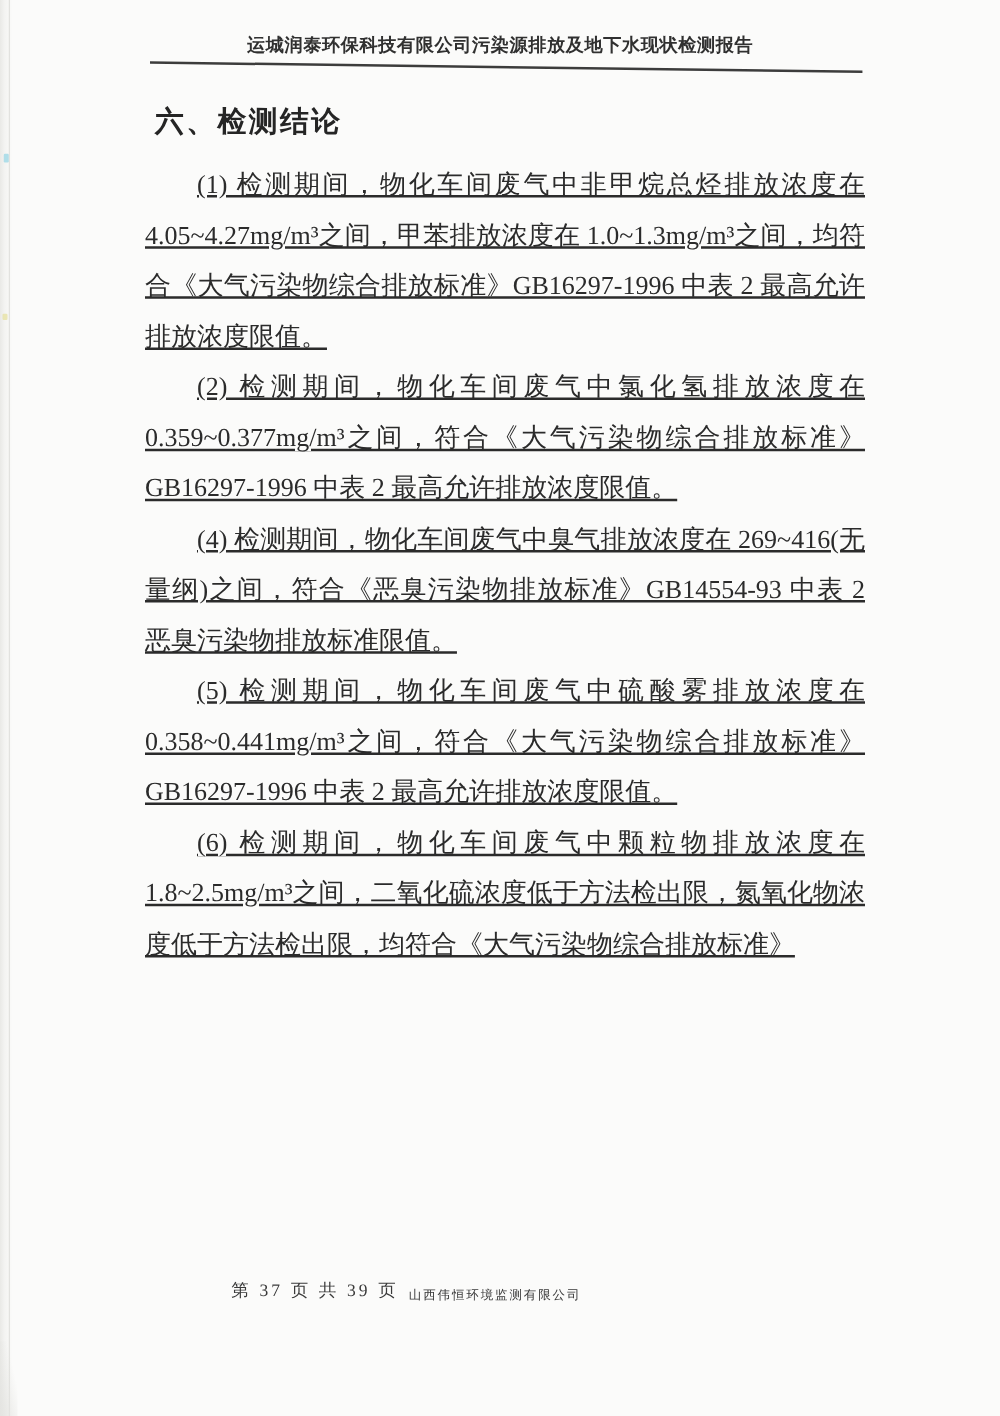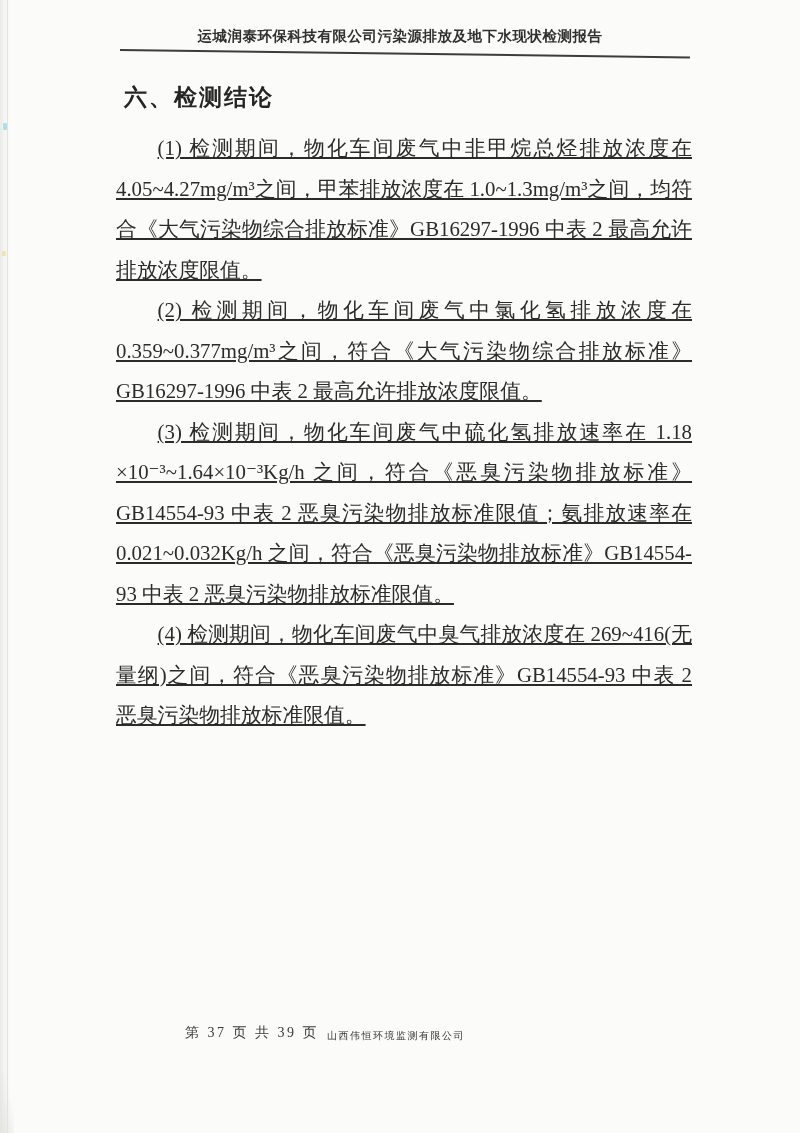--- a/index.html
+++ b/index.html
@@ -117,22 +117,23 @@
   <div class="speck speck-yellow"></div>
 
   <div class="header-title">运城润泰环保科技有限公司污染源排放及地下水现状检测报告</div>
   <div class="header-rule"></div>
 
   <h1 class="section-title">六、检测结论</h1>
 
   <div class="content">
     <p>(1) 检测期间，物化车间废气中非甲烷总烃排放浓度在 4.05~4.27mg/m³之间，甲苯排放浓度在 1.0~1.3mg/m³之间，均符合《大气污染物综合排放标准》GB16297-1996 中表 2 最高允许排放浓度限值。</p>
     <p>(2) 检测期间，物化车间废气中氯化氢排放浓度在 0.359~0.377mg/m³之间，符合《大气污染物综合排放标准》GB16297-1996 中表 2 最高允许排放浓度限值。</p>
-    <p>(3) 检测期间，物化车间废气中硫化氢排放速率在 1.18​×10⁻³~1.64×10⁻³Kg/h 之间，符合《恶臭污染物排放标准》GB14554-93 中表 2 恶臭污染物排放标准限值；氨排放速率在 0.021~0.032Kg/h 之间，符合《恶臭污染物排放标准》GB14554-93 中表 2 恶臭污染物排放标准限值。</p>
     <p>(4) 检测期间，物化车间废气中臭气排放浓度在 269~​416(无量纲)之间，符合《恶臭污染物排放标准》GB14554-93 中表 2 恶臭污染物排放标准限值。</p>
+    <p>(5) 检测期间，物化车间废气中硫酸雾排放浓度在 0.358~0.441mg/m³之间，符合《大气污染物综合排放标准》GB16297-1996 中表 2 最高允许排放浓度限值。</p>
+    <p>(6) 检测期间，物化车间废气中颗粒物排放浓度在 1.8~2.5mg/m³之间，二氧化硫浓度低于方法检出限，氮氧化物浓度低于方法检出限，均符合《大气污染物综合排放标准》</p>
   </div>
 
   <div class="footer">
     <span class="page-info">第 37 页 共 39 页</span>
     <span class="company">山西伟恒环境监测有限公司</span>
   </div>
 
 </div>
 
 </body></html>

